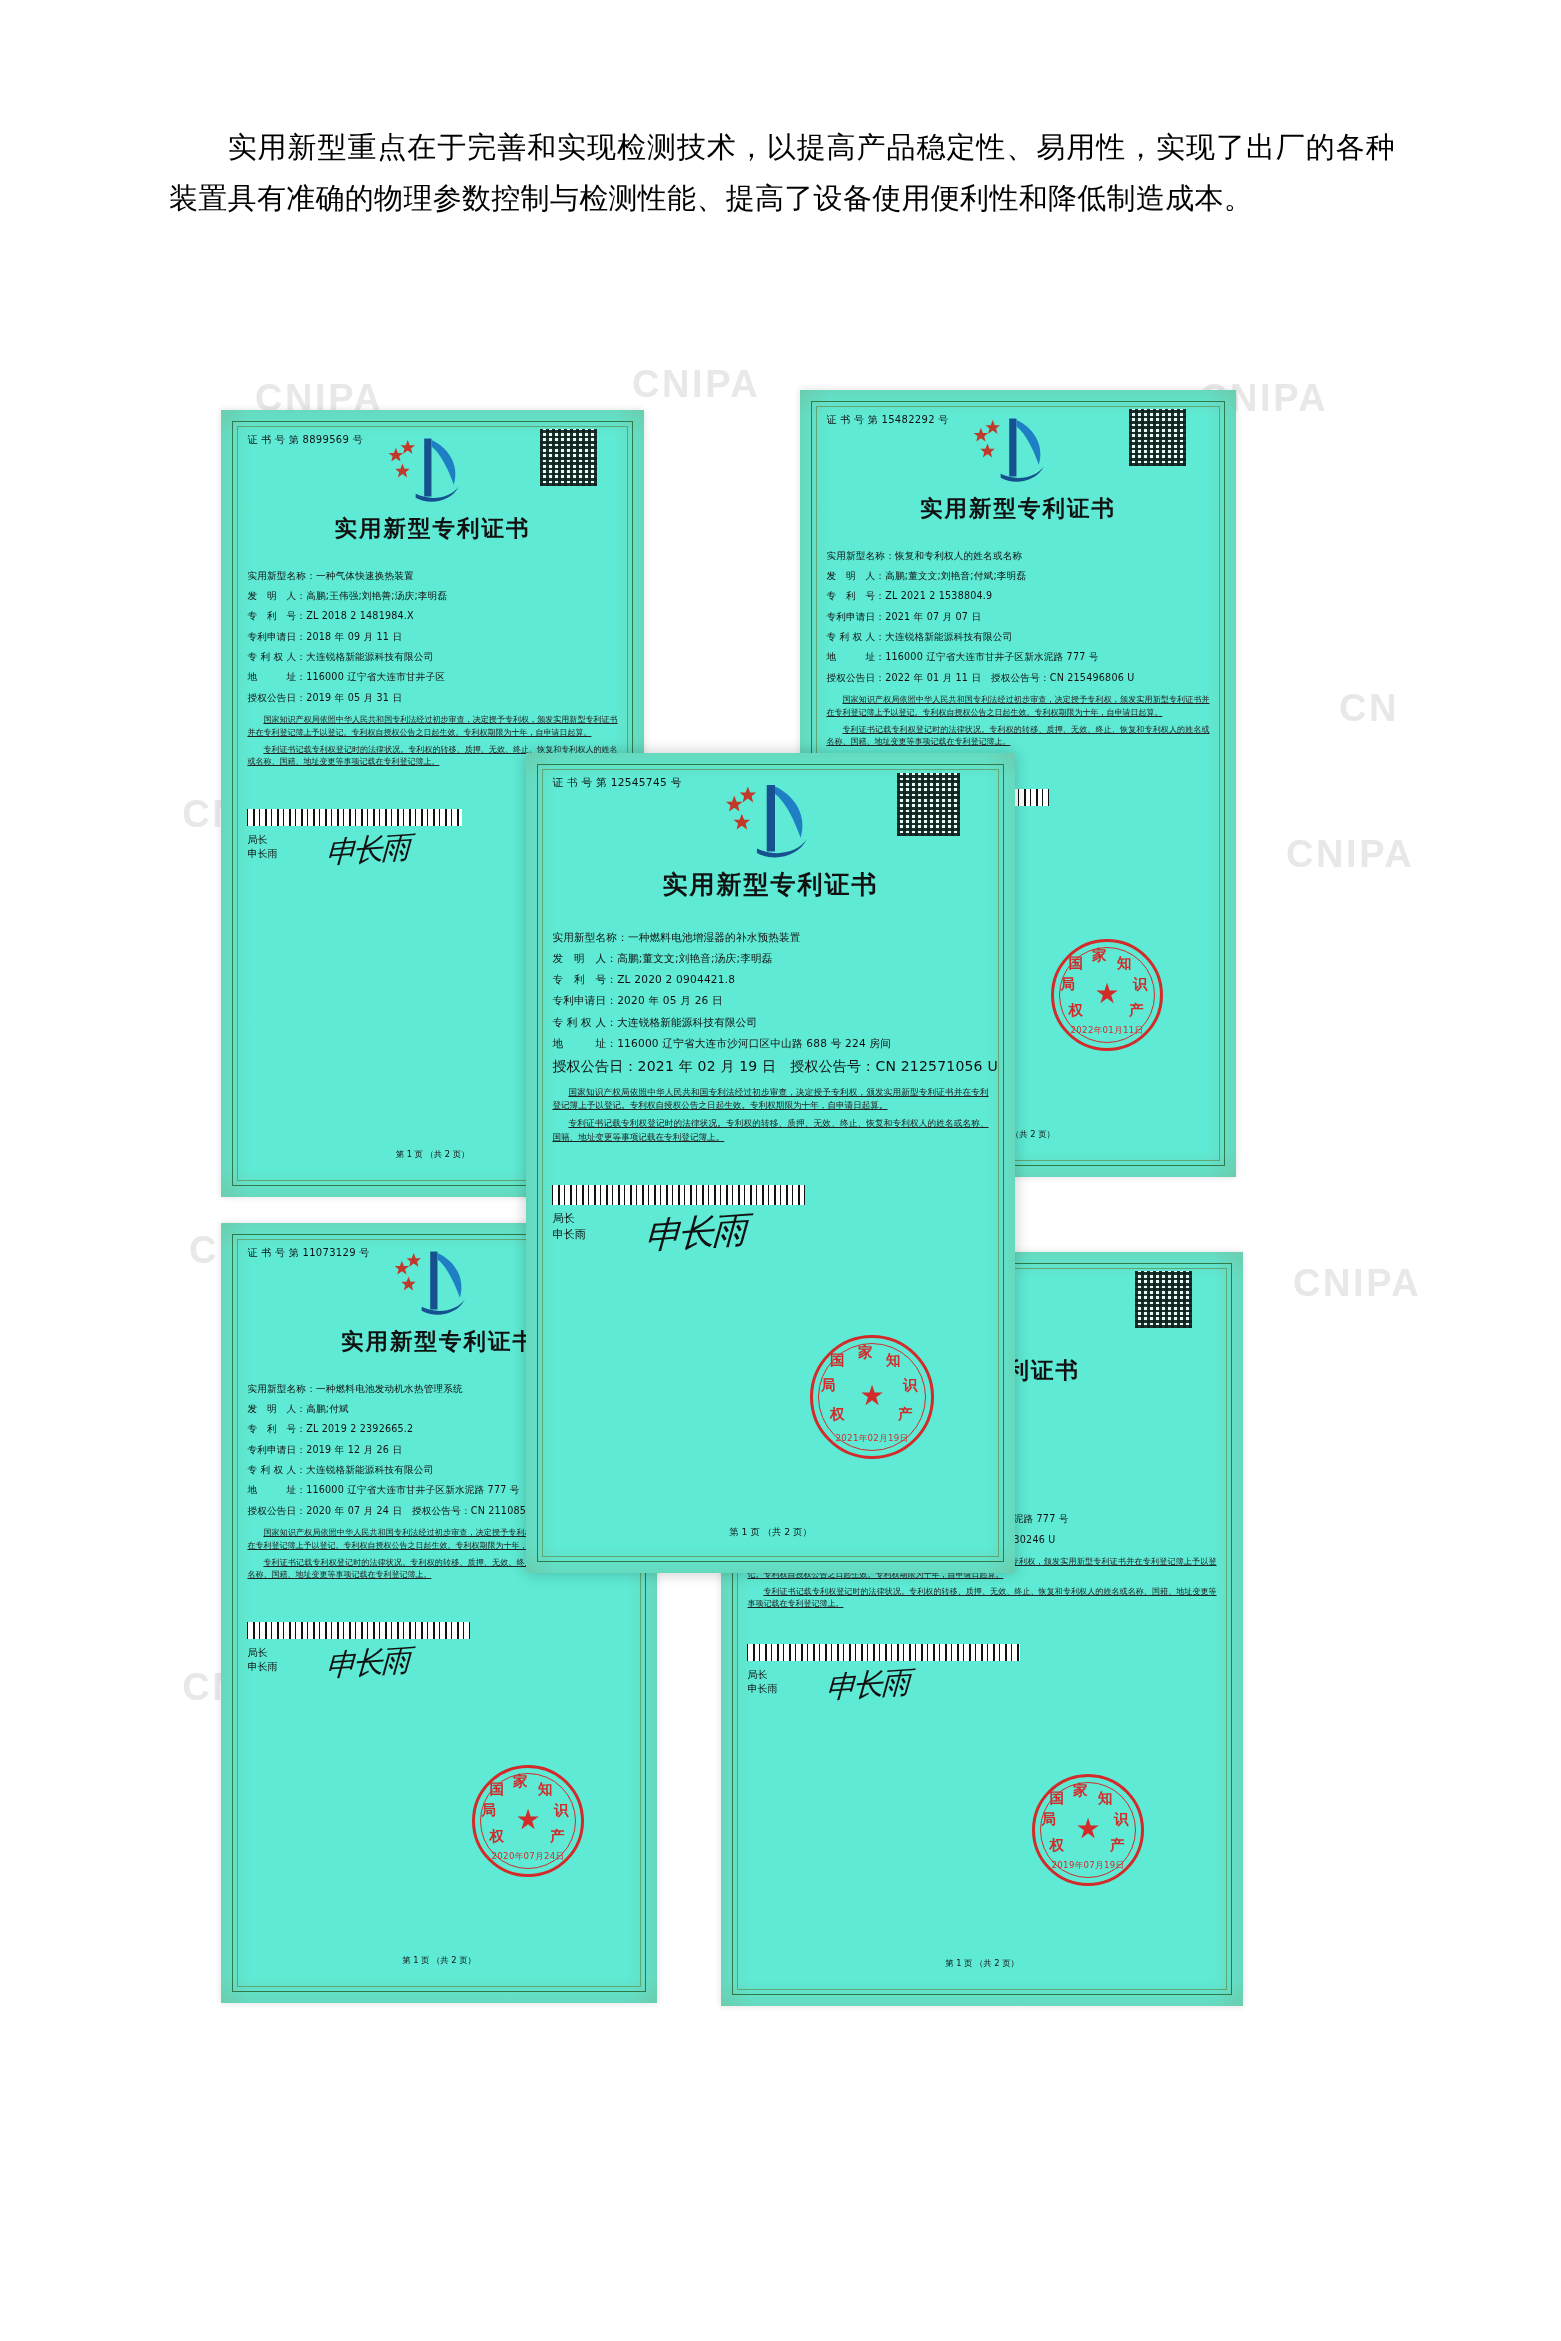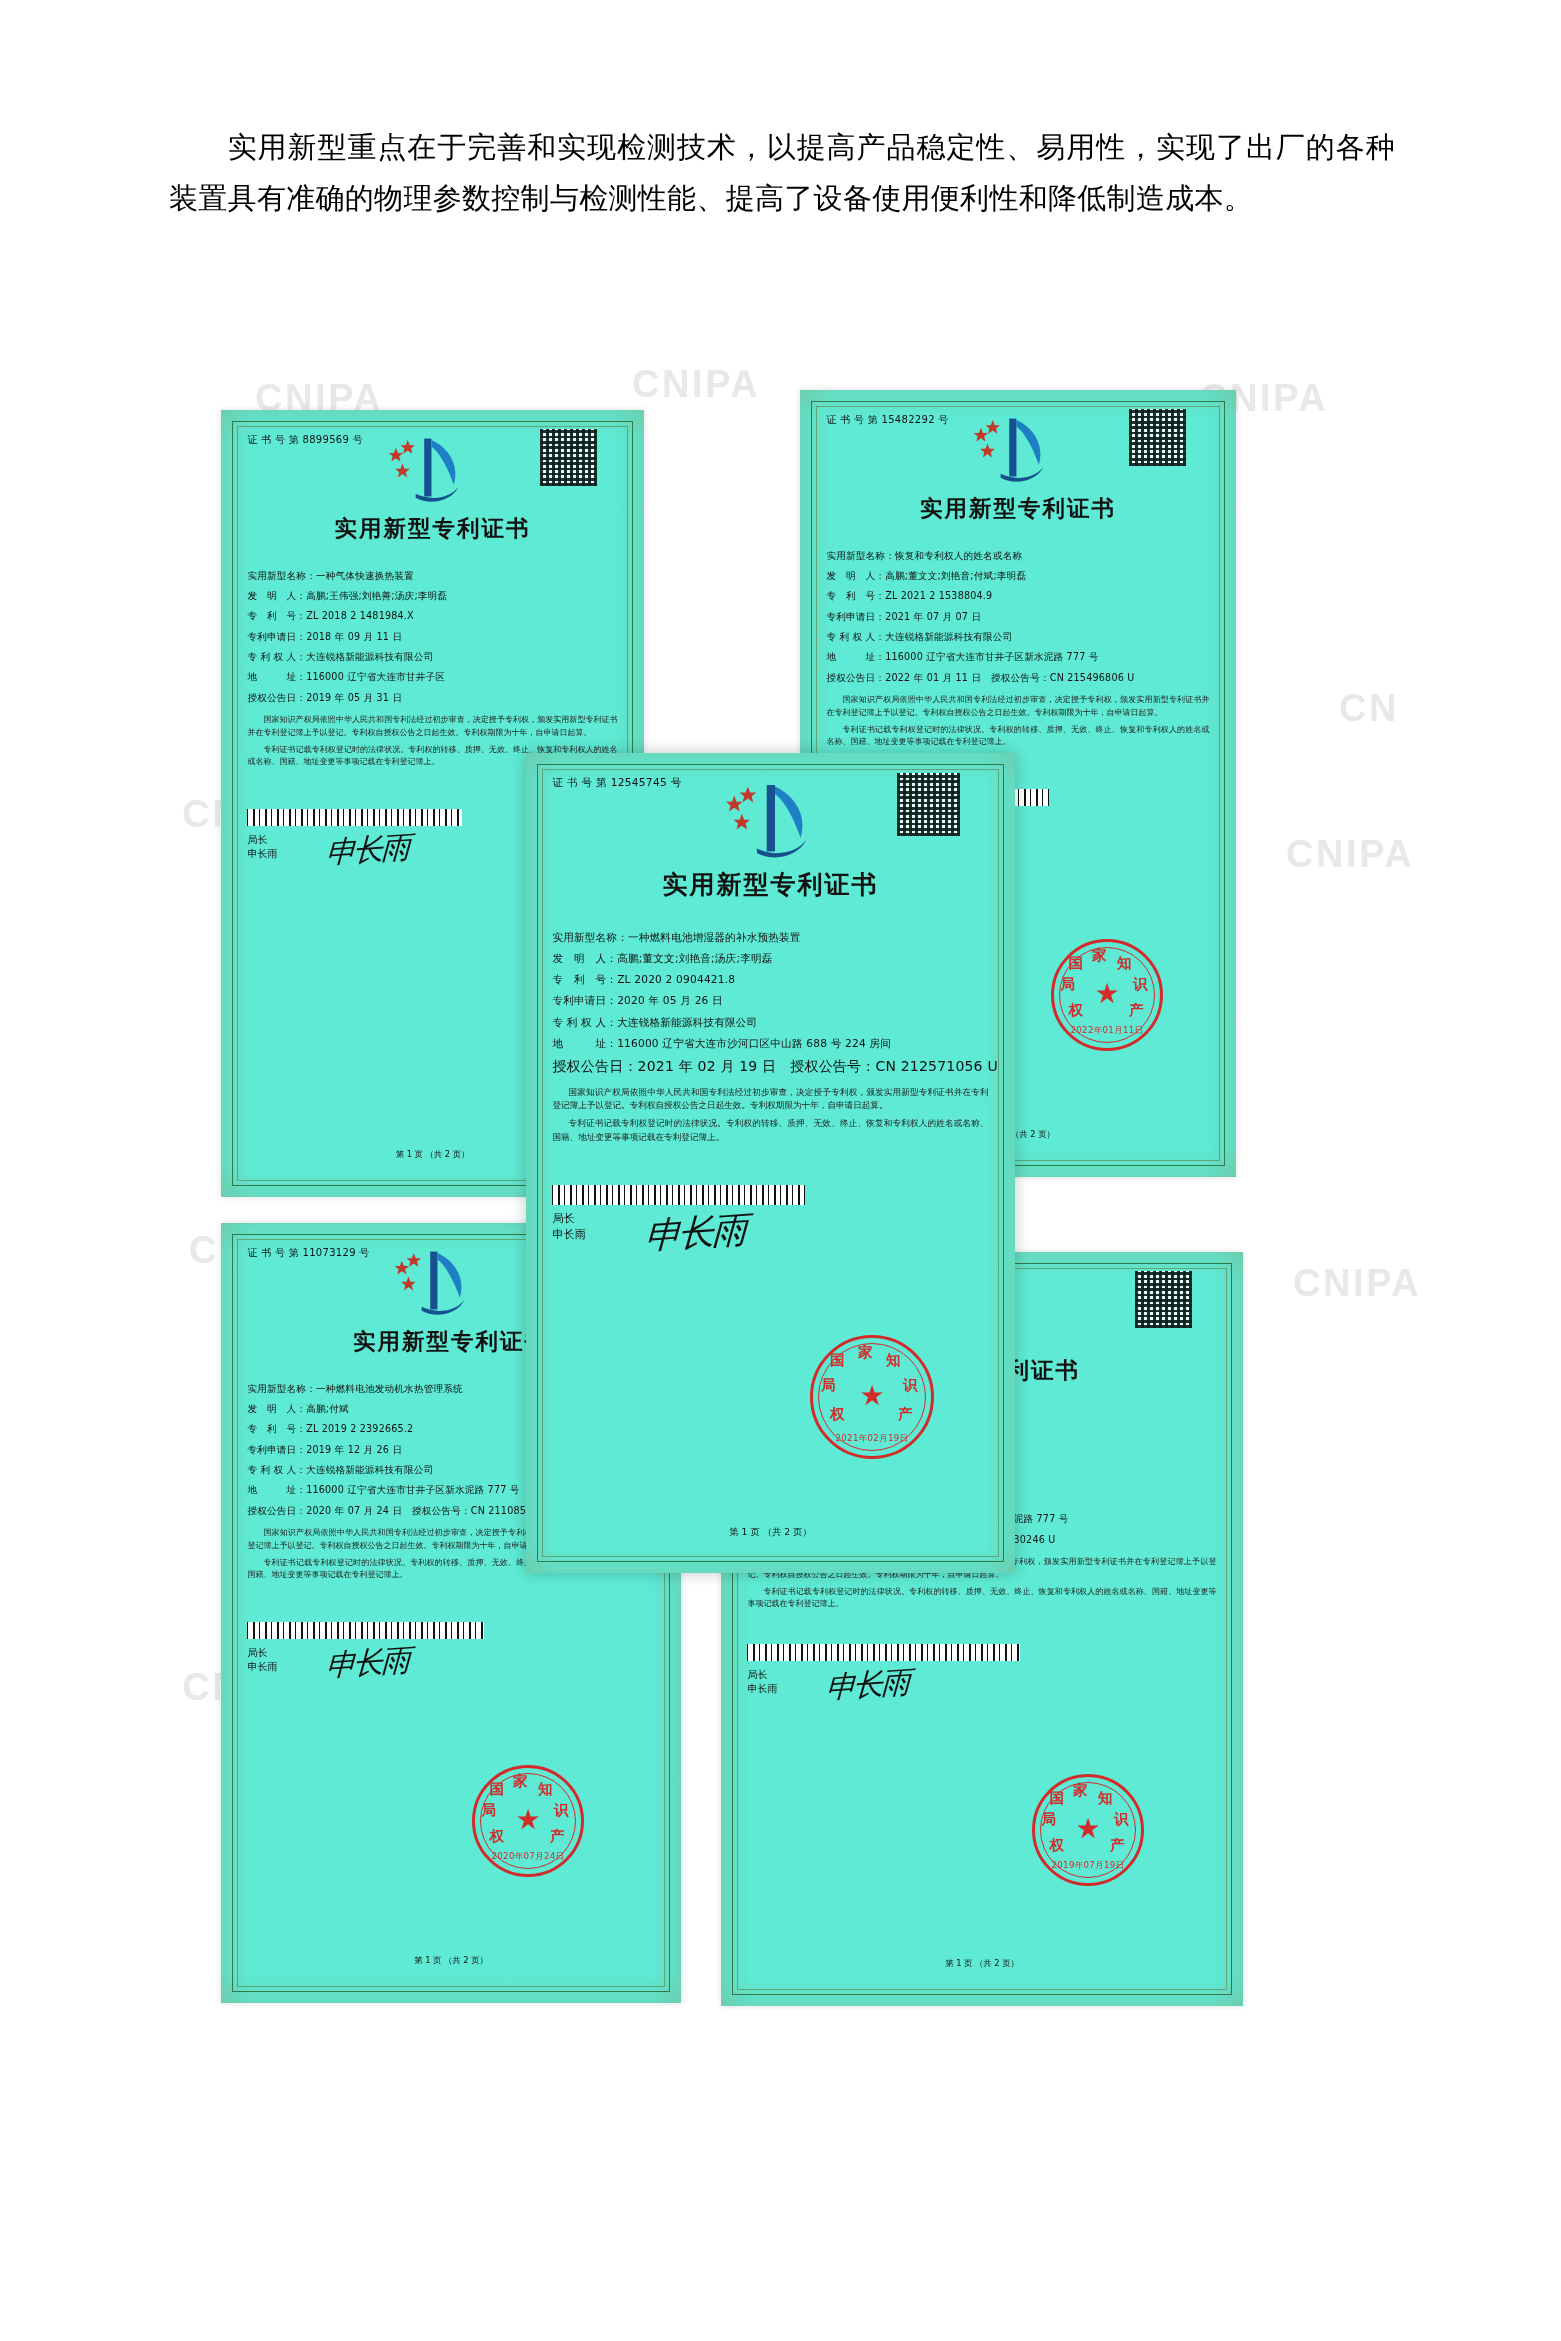--- a/index.html
+++ b/index.html
@@ -132,20 +132,21 @@
   }
   .field .lbl { display: inline-block; }
   .field .val { }
 
   .legal {
     font-size: 8px;
     line-height: 1.6;
     margin-top: 9.3px;
     text-align: justify;
     color: #222;
+    text-decoration: underline;
   }
   .legal p { margin: 0 0 4px 0; text-indent: 16px; }
 
   .barcode {
     height: 17px;
     margin-top: 12px;
     background-image: repeating-linear-gradient(90deg,
       #111 0 1.3px, #fff 1.3px 2.6px, #111 2.6px 3.3px, #fff 3.3px 6px,
       #111 6px 8px, #fff 8px 8.6px, #111 8.6px 9.3px, #fff 9.3px 12px);
     width: 58%;
@@ -382,21 +383,21 @@
         <div class="ch" style="left:14.5px;  top:59px;">权</div>
         <div class="ch" style="left:6.6px;  top:33px;">局</div>
         <div class="date">2022年01月11日</div>
       </div>
 
       <div class="page-no" style="bottom:37px;">第 1 页 （共 2 页）</div>
 
     </div>
   </div>
 
-  <div class="cert" style="left:52px; top:853px; width:436px; height:780px;padding-left:24px;">
+  <div class="cert" style="left:52px; top:853px; width:436px; height:780px;">
     <div class="cert-bg"></div>
     <div class="cert-inner"></div>
     <div class="cert-content">
       <div class="cert-no">
         <span>证 书 号 第</span>
         <span>11073129</span>
         <span>号</span>
       </div>
 
       <div class="logo" style="left:173px; top:22.5px;">

